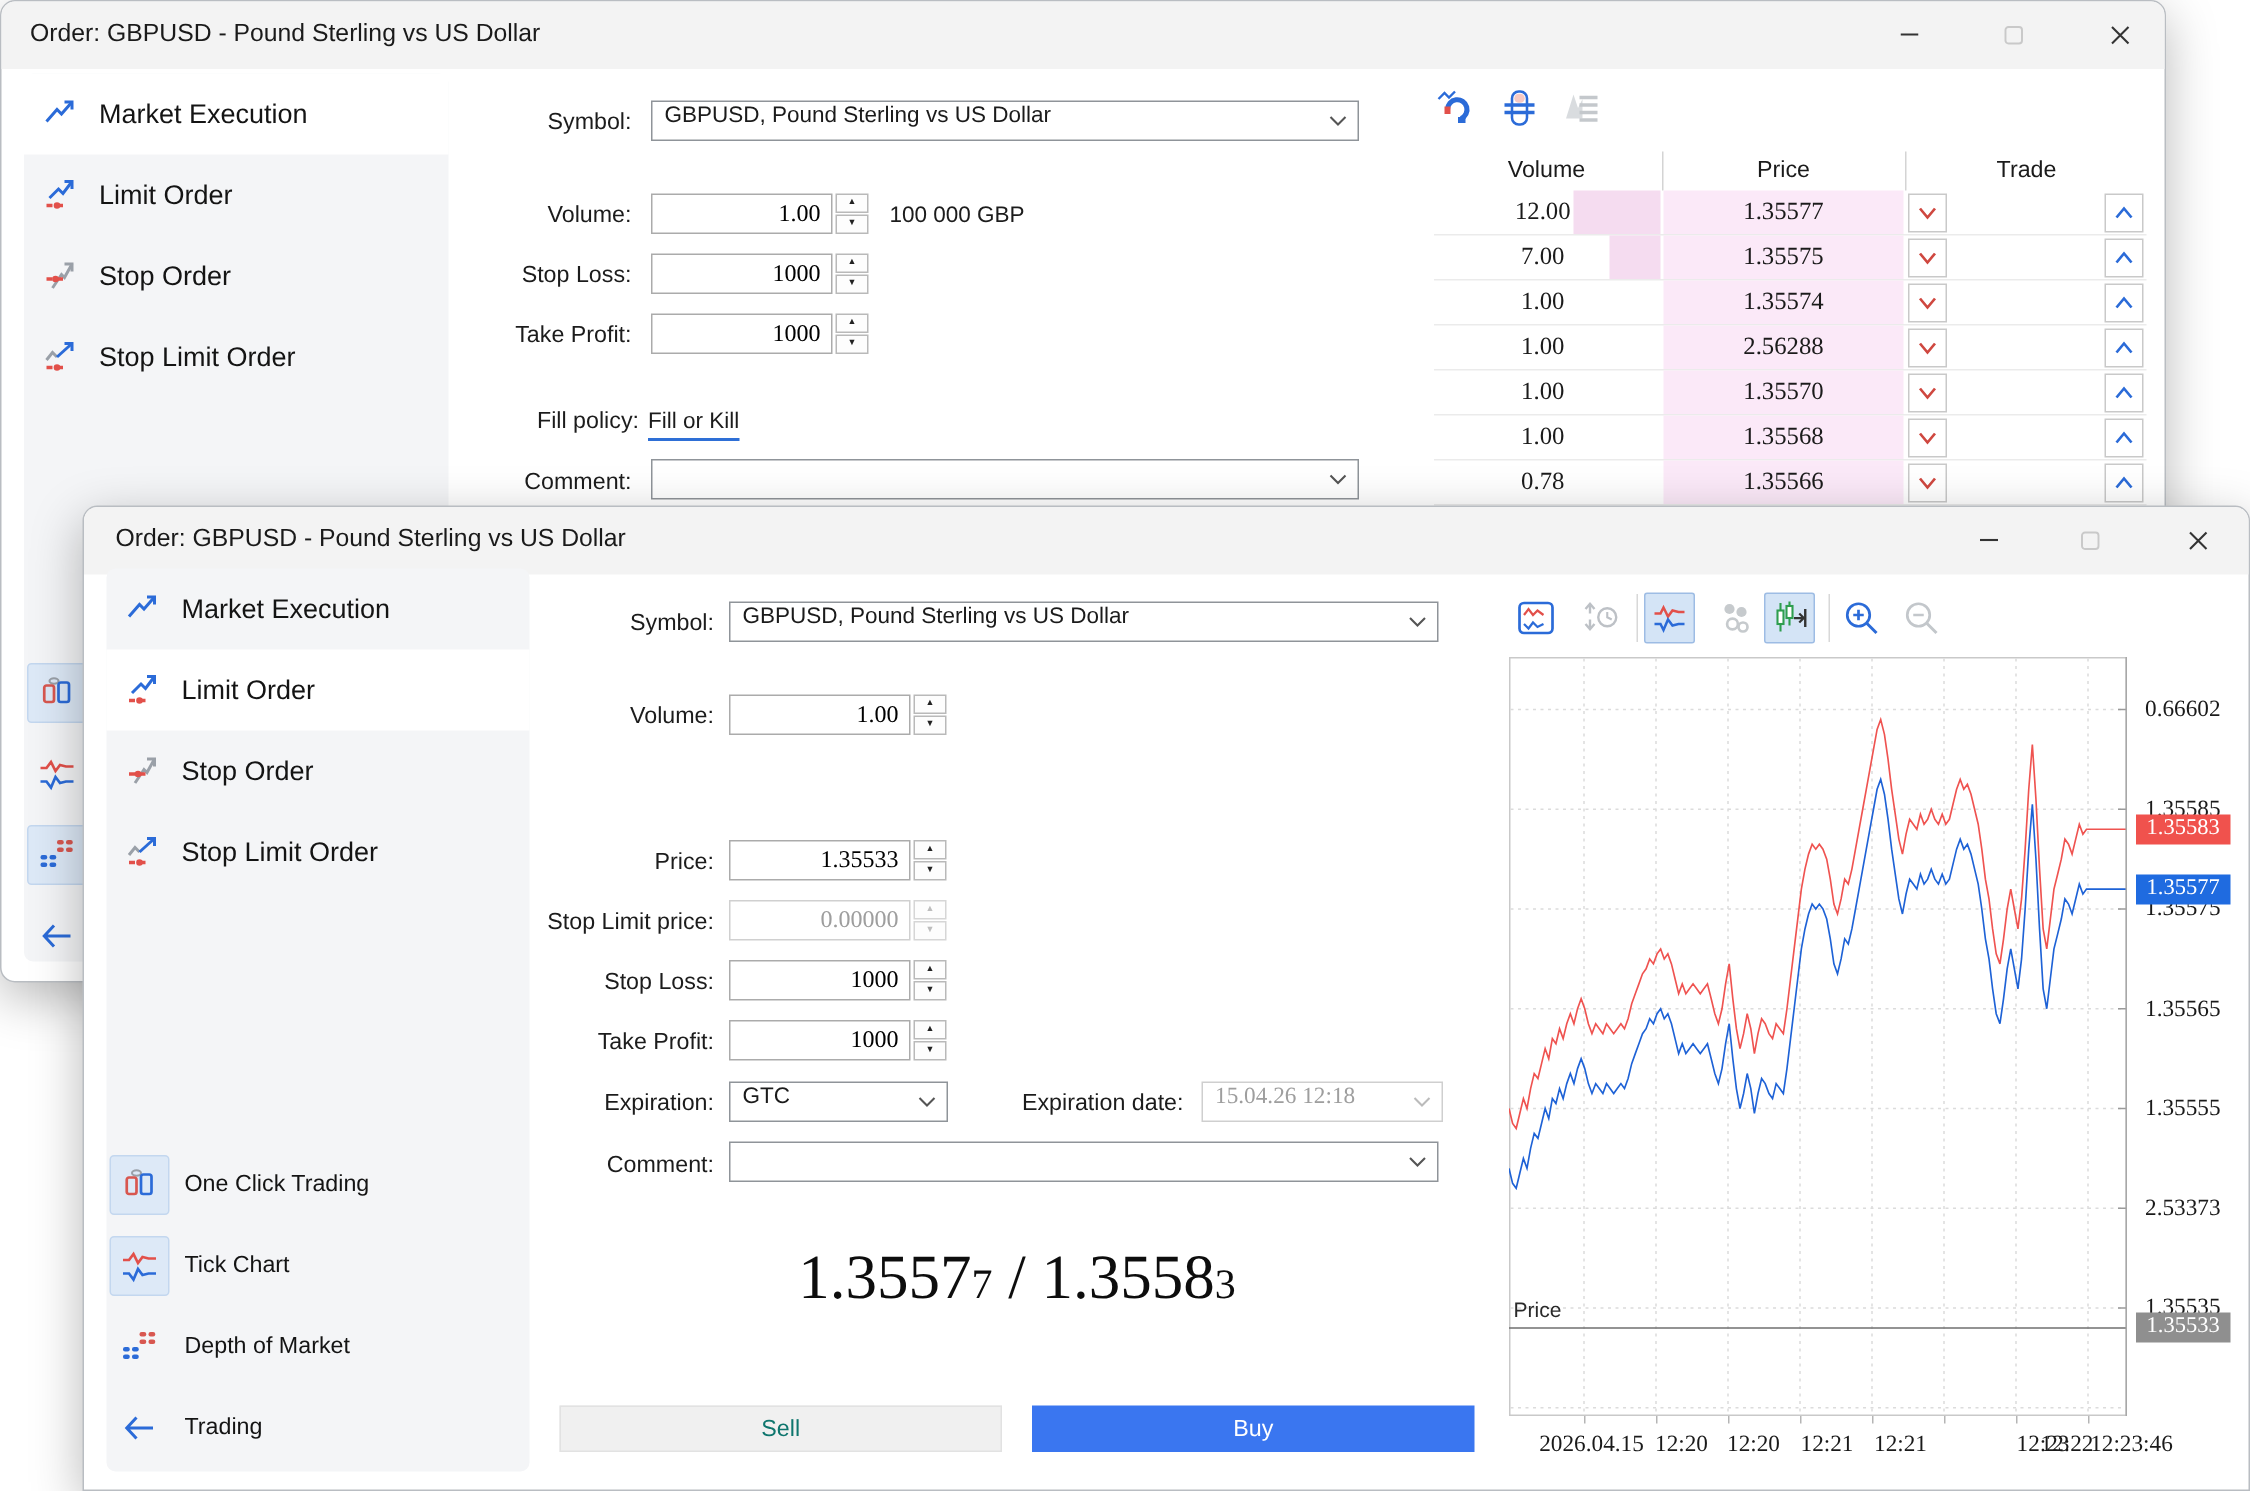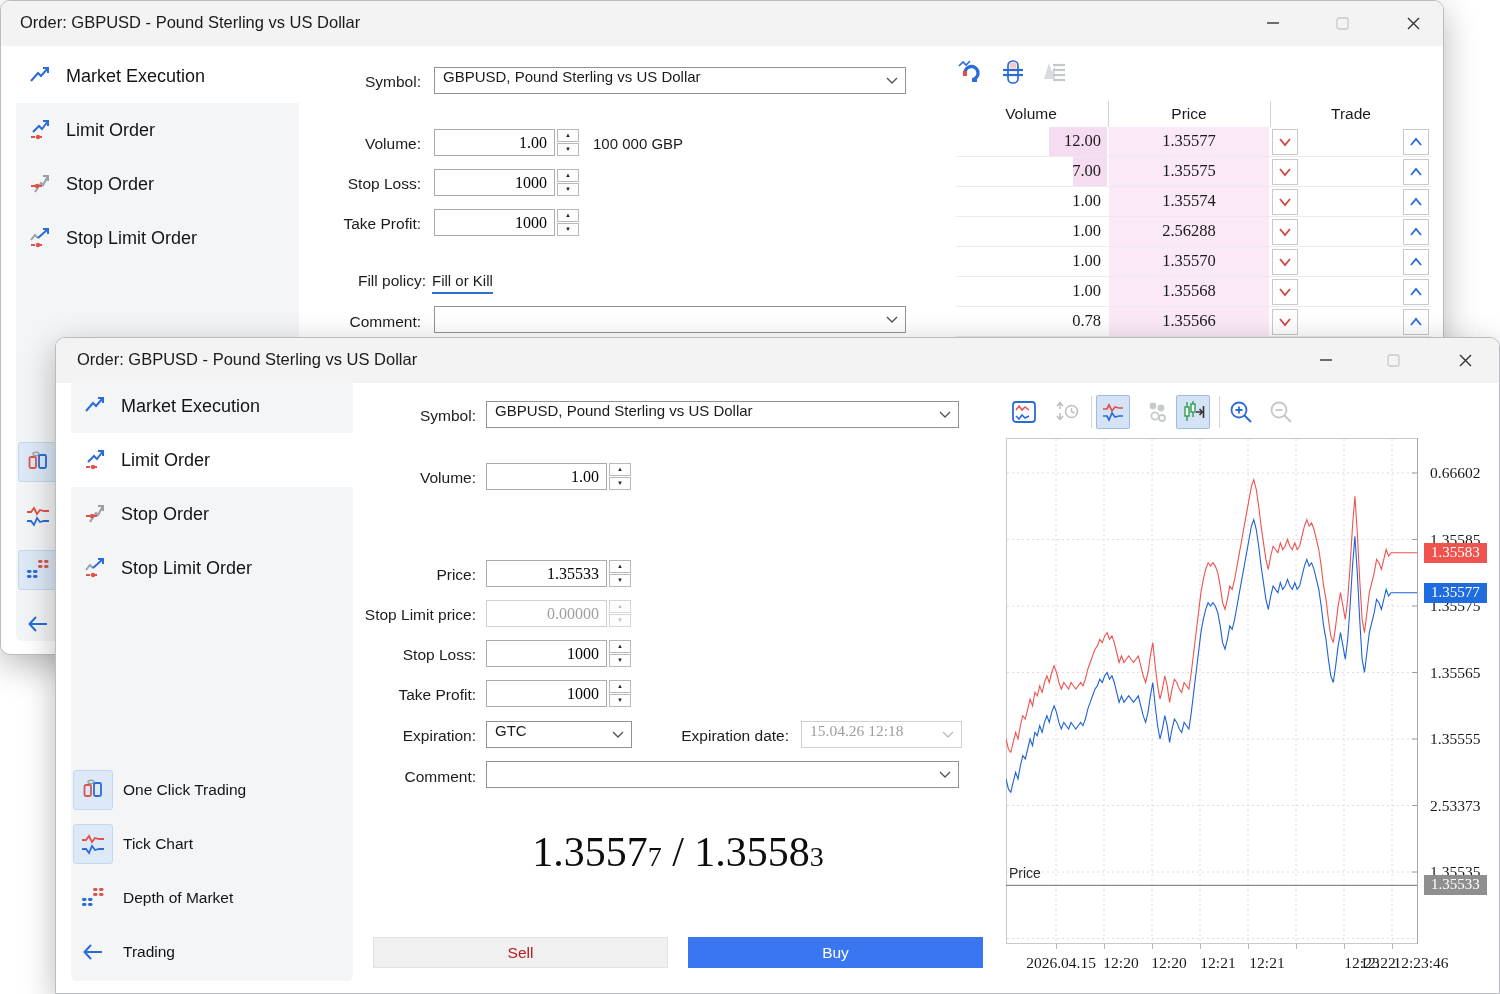--- a/index.html
+++ b/index.html
@@ -40,34 +40,34 @@
   .spin button { display:block; width:100%; height:13px; margin-bottom:1px; background:#fdfdfd;
     border:1px solid #b9b9b9; font-size:6px; line-height:5px; color:#222; padding:0; }
   .spin.dis button { color:#bdbdbd; border-color:#d6d6d6; }
   .note { position:absolute; font-size:15px; color:#1c1c1c; }
   .link-under { border-bottom:2.5px solid #2e6fd6; padding-bottom:3px; }
   
   .dom-hdr { position:absolute; font-size:15.5px; color:#1b1b1b; text-align:center; }
   .vsep { position:absolute; width:1px; background:#d4d4d4; }
   .dom-row { position:absolute; left:955px; width:475px; height:30px; border-bottom:1px solid #ebebeb; }
   .dom-vol { position:absolute; left:0; top:0; width:151px; height:29px;
-    font-family:"Liberation Serif",serif; font-size:16.5px; text-align:right; padding:4px 6px 0 0; }
+    font-family:"Liberation Serif",serif; font-size:16.5px; text-align:center; padding:4px 6px 0 0; }
   .dom-volbar { position:absolute; top:0; height:29px; background:#f5dcf0; }
   .dom-price { position:absolute; left:153px; top:0; width:160px; height:29px; background:#fbe9f8;
     font-family:"Liberation Serif",serif; font-size:16.5px; text-align:center; padding-top:4px; }
   .dom-btn { position:absolute; top:2px; width:26px; height:26px; background:#fff;
     border:1px solid #c9c9c9; display:flex; align-items:center; justify-content:center; }
   
   #quote { position:absolute; left:317px; top:490px; width:610px; text-align:center;
     font-family:"Liberation Serif",serif; color:#0d0d0d; }
   #quote .big { font-size:42px; }
   #quote .small { font-size:28px; }
   .trade-btn { position:absolute; top:599px; width:295px; height:31px; border:none;
     font-family:"Liberation Sans",sans-serif; font-size:15.5px; }
-  #sell-btn { left:317px; background:#f0f0f0; color:#b91c1c; border:1px solid #e2e2e2; }
+  #sell-btn { left:317px; background:#f0f0f0; color:#0f766e; border:1px solid #e2e2e2; }
   #buy-btn { left:632px; background:#3a76f0; color:#fff; }
   
   .ct-ico { position:absolute; top:61px; width:26px; height:26px; }
   .ct-box { position:absolute; top:57px; width:34px; height:34px; border:1px solid #9dbce4;
     background:#d4e4f6; border-radius:2px; display:flex; align-items:center; justify-content:center; }
   .ct-sep { position:absolute; top:58px; width:1px; height:32px; background:#d8d8d8; }
   #plot { position:absolute; left:950px; top:100px; }
   .ax-price { position:absolute; left:1374px; font-family:"Liberation Serif",serif;
     font-size:15.5px; color:#1a1a1a; }
   .badge { position:absolute; left:1368px; height:20px; padding:1px 7px 0 7px; color:#fff;

